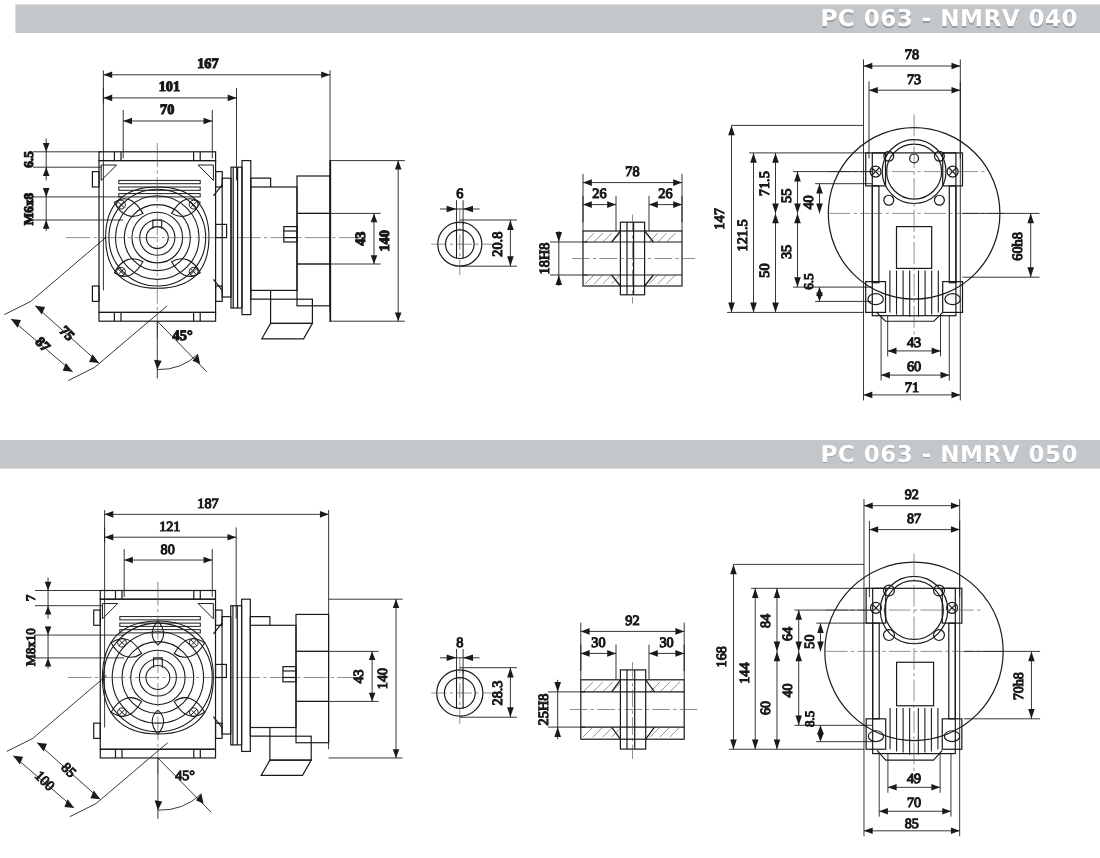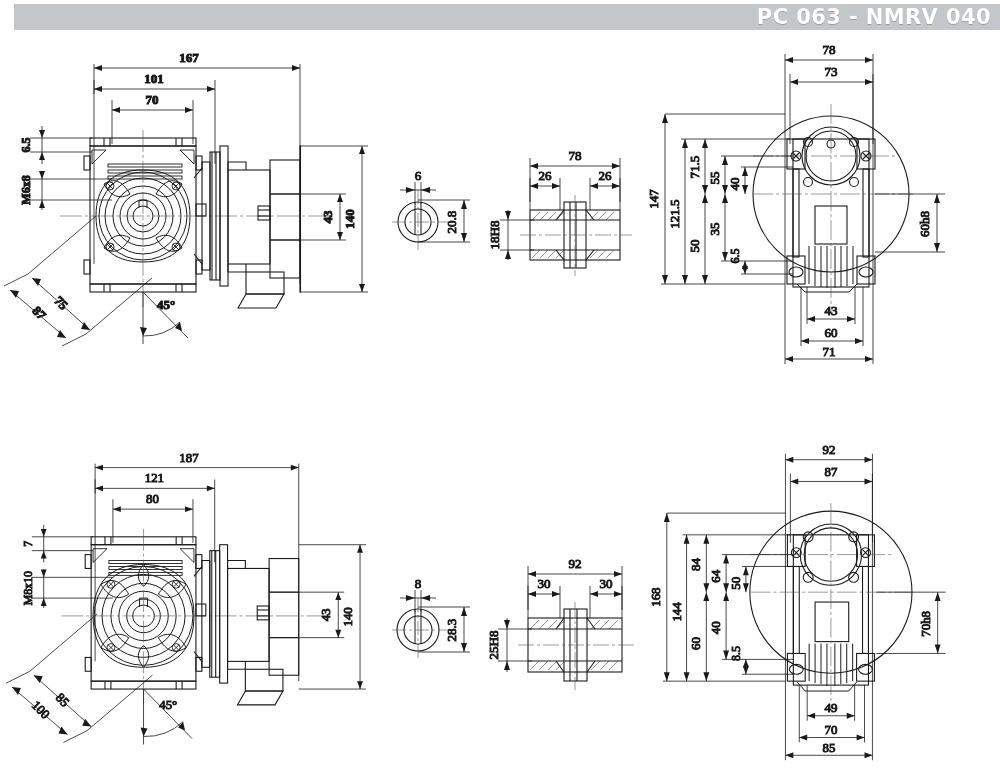--- a/index.html
+++ b/index.html
@@ -2,21 +2,21 @@
 <html><head>
 <meta charset="utf-8">
 <style>
   html,body{margin:0;padding:0;background:#ffffff;}
   body{width:1000px;height:780px;position:relative;overflow:hidden;
        font-family:"Liberation Serif",serif;color:#1a1a1a;}
   .sheet{position:absolute;left:0;top:0;width:1000px;height:780px;}
 
   
   .titlebar{position:absolute;background:#c3c7ca;display:flex;align-items:center;
-            justify-content:flex-end;box-sizing:border-box;padding-right:9px;}
+            justify-content:flex-end;box-sizing:border-box;padding-right:20px;}
   .titlebar .ttext{font-family:"DejaVu Sans",sans-serif;font-weight:bold;
         font-size:21px;color:#ffffff;letter-spacing:.4px;line-height:1;
         text-shadow:0 1px 0 rgba(120,124,128,.55);white-space:nowrap;}
   #titlebar-1{left:14px;top:4px;width:986px;height:26px;}
   #titlebar-2{left:0px;top:400px;width:1000px;height:26px;}
 
   
   .panel{position:absolute;}
   .panel svg{display:block;overflow:visible;}
 
@@ -524,20 +524,23 @@
       <g stroke-width="0.8">
         <line x1="140" y1="325" x2="228" y2="325"></line>
         <path d="M140 325 l8 -3 v6 z" fill="#1a1a1a" stroke="none"></path>
         <path d="M228 325 l-8 -3 v6 z" fill="#1a1a1a" stroke="none"></path>
       </g>
       <text class="dim" x="184" y="322" text-anchor="middle">71</text>
     </g>
   </svg>
   </div>
 
+  <div class="titlebar" id="titlebar-2">
+    <span class="ttext">PC 063 - NMRV 050</span>
+  </div>
 
   <div class="panel" style="left:0px;top:434px;">
   <svg width="380" height="346" viewBox="0 0 380 350">
     <g fill="none" stroke="#1a1a1a" stroke-width="1">
 
       <g stroke-width="0.8">
         <line x1="94" y1="30" x2="94" y2="230"></line>
         <line x1="300" y1="30" x2="300" y2="250"></line>
         <line x1="94" y1="34" x2="300" y2="34"></line>
         <path d="M94 34 l8 -3 v6 z" fill="#1a1a1a" stroke="none"></path>

